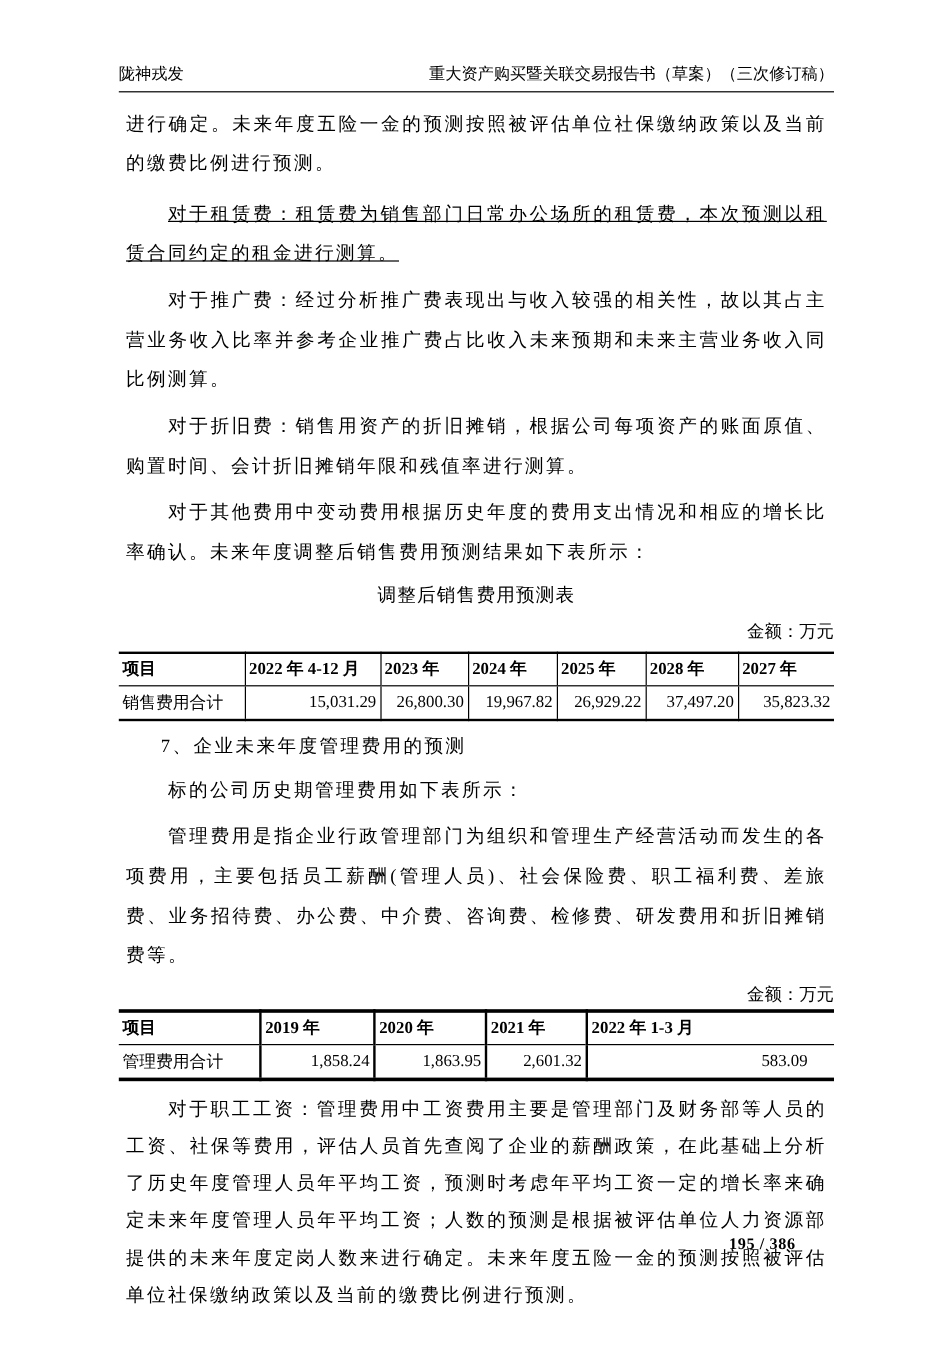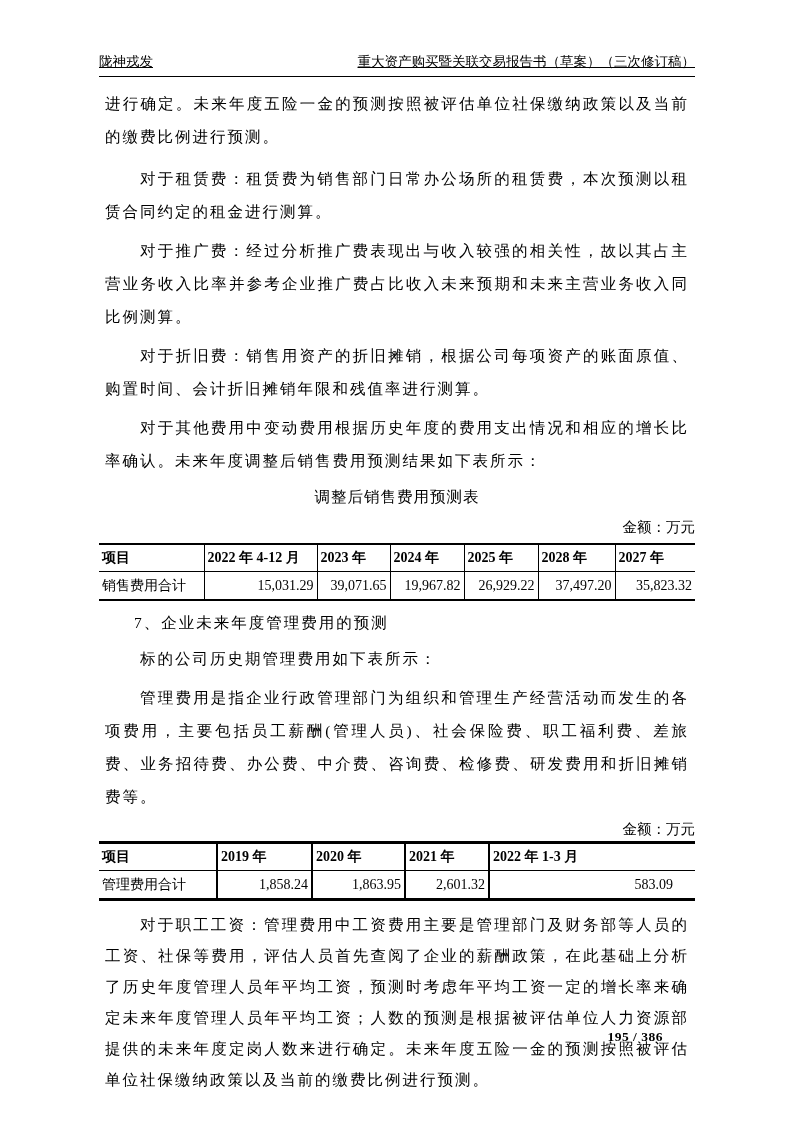--- a/index.html
+++ b/index.html
@@ -21,34 +21,33 @@
   
   .doc-header {
     display: flex;
     justify-content: space-between;
     align-items: flex-end;
     padding-top: 53px;
     padding-bottom: 5px;
     border-bottom: 1.5px solid #000;
     font-size: 13.5px;
     line-height: 18px;
-    text-decoration: underline;
   }
   
   .para {
     margin: 6px;
     font-size: 15.5px;
     line-height: 33px;
     letter-spacing: 2px;
     text-align: justify;
     text-indent: 35px;
   }
   .no-indent { text-indent: 0; }
   .mt-p1 { margin-top: 10px; }
-  .mt-p2 { margin-top: 9px; }
+  .mt-p2 { margin-top: 9px; text-decoration: underline; }
   .heading {
     margin: 9px 0 2px 0;
     font-size: 15.5px;
     line-height: 26px;
     letter-spacing: 2px;
     text-indent: 35px;
   }
   .table-title {
     margin-top: 9px;
     text-align: center;
@@ -131,21 +130,21 @@
         <th>2022 年 4-12 月</th>
         <th>2023 年</th>
         <th>2024 年</th>
         <th>2025 年</th>
         <th>2028 年</th>
         <th>2027 年</th>
       </tr>
       <tr>
         <td class="label">销售费用合计</td>
         <td class="num">15,031.29</td>
-        <td class="num">39,071.65</td>
+        <td class="num">26,800.30</td>
         <td class="num">19,967.82</td>
         <td class="num">26,929.22</td>
         <td class="num">37,497.20</td>
         <td class="num">35,823.32</td>
       </tr>
     </tbody>
       </table>
 
     <p class="heading">7、企业未来年度管理费用的预测</p>
     <p class="para">标的公司历史期管理费用如下表所示：</p>

